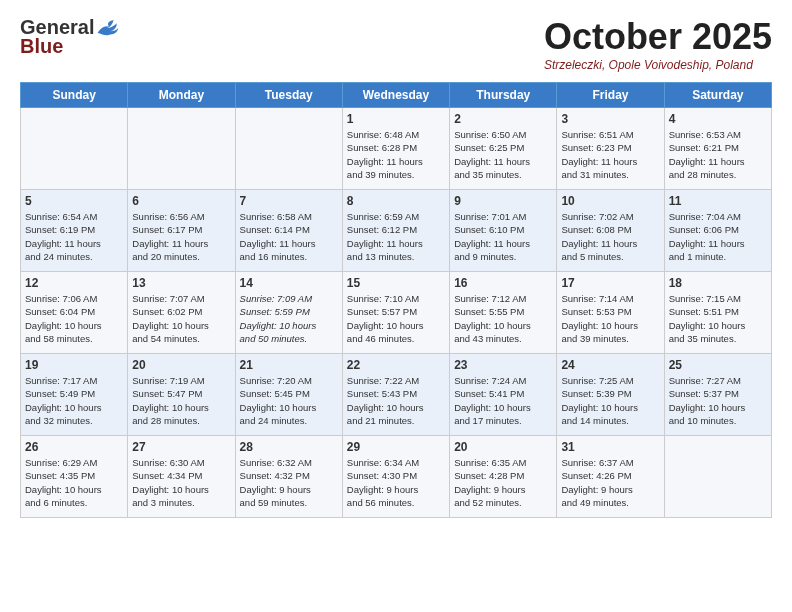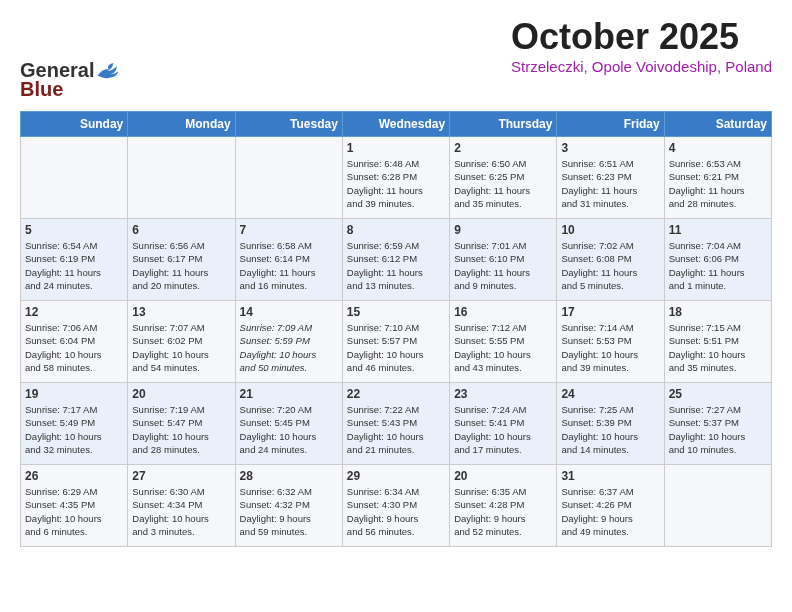--- a/index.html
+++ b/index.html
@@ -16,55 +16,55 @@
     .header {
       display: flex;
       justify-content: space-between;
       align-items: flex-start;
       margin-bottom: 10px;
     }
     .logo {
       display: flex;
       flex-direction: column;
       align-items: flex-start;
-      margin-top: 43px;
     }
     .logo-bird {
       width: 24px;
       height: 20px;
       margin-left: 2px;
     }
     .logo-row {
       display: flex;
       align-items: center;
     }
     .title-block {
       text-align: left;
     }
     .month-title {
       font-size: 36px;
       font-weight: bold;
       color: #222;
     }
     .location-title {
-      font-size: 15px;
-      color: #a21caf;
+      font-size: 12px;
+      color: #7f1d1d;
+      font-style: italic;
     }
     table {
       width: 100%;
       border-collapse: collapse;
       table-layout: fixed;
     }
     thead tr th {
       background-color: #3a7bc8;
       color: #fff;
       font-size: 12px;
       font-weight: bold;
       padding: 5px 4px;
-      text-align: right;
+      text-align: center;
       border: 1px solid #5a9bd4;
     }
     tbody tr td {
       vertical-align: top;
       border: 1px solid #ccc;
       padding: 4px 4px;
       font-size: 10px;
       color: #333;
       min-height: 80px;
       height: 82px;

